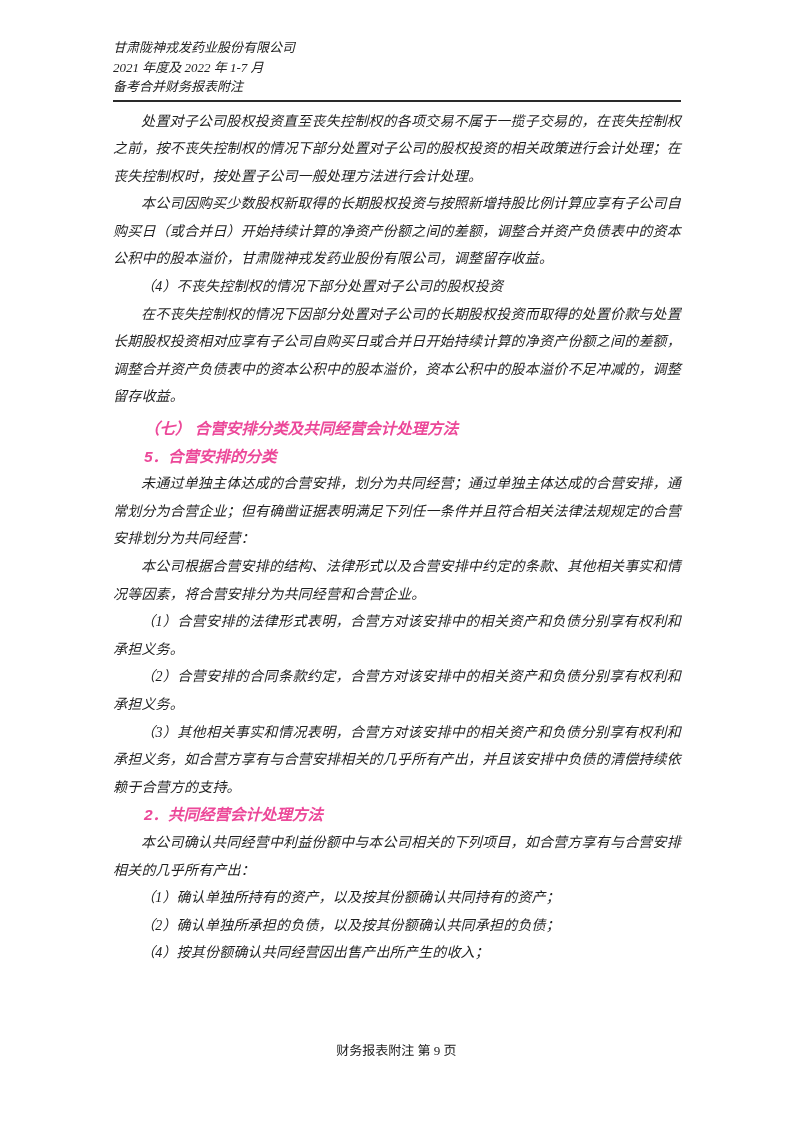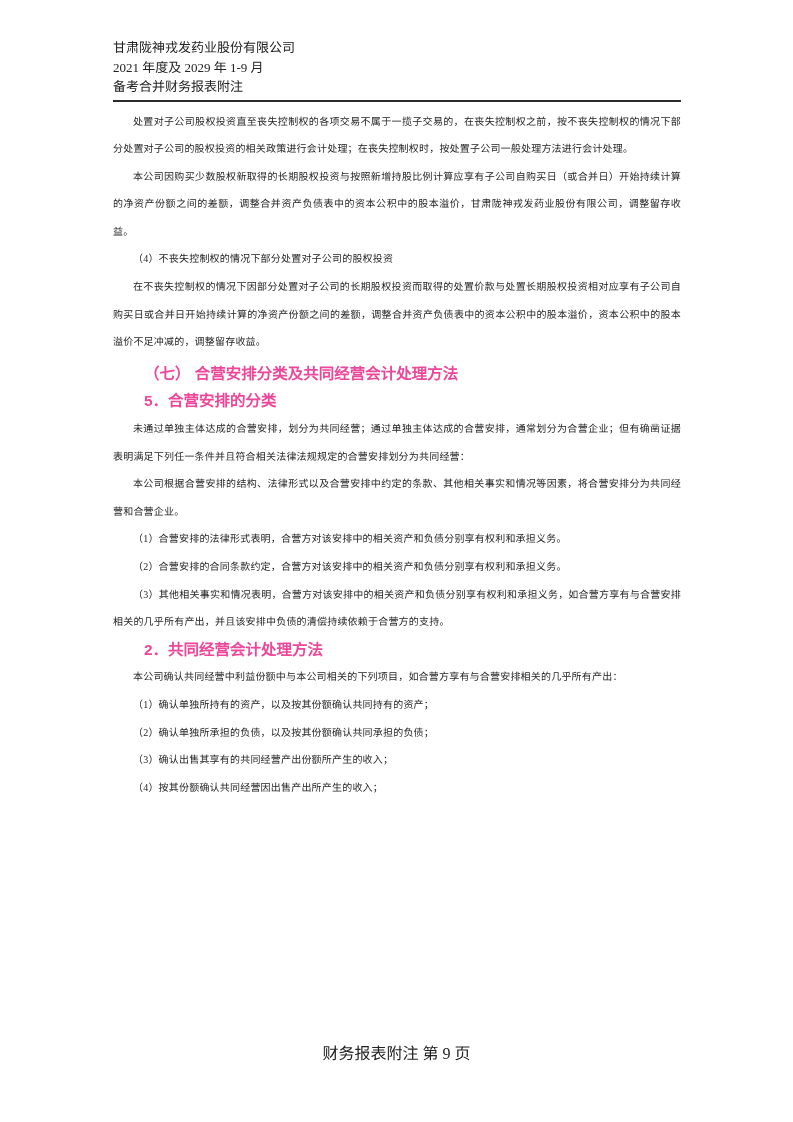--- a/index.html
+++ b/index.html
@@ -14,39 +14,40 @@
     background: #ffffff;
     overflow: hidden;
     font-family: "Liberation Serif", "DejaVu Serif", serif;
     color: #1f1f1f;
   }
   .content {
     position: absolute;
     left: 113px;
     top: 0;
     width: 568px;
+    font-style: italic;
   }
   .doc-header {
     padding-top: 38px;
     font-size: 13px;
     line-height: 19.5px;
     color: #222222;
   }
   .header-rule {
     border: none;
     border-top: 2px solid #2a2a2a;
     margin: 3px 0 0 0;
     width: 100%;
   }
   .doc-main {
     margin-top: 6px;
   }
   .para {
     margin: 0;
-    font-size: 10px;
+    font-size: 14px;
     line-height: 27.6px;
     text-align: justify;
     text-indent: 2em;
     letter-spacing: 0.2px;
   }
   .heading {
     margin: 0;
     font-family: "Liberation Sans", "DejaVu Sans", sans-serif;
     font-weight: bold;
     font-size: 15.5px;
@@ -56,33 +57,33 @@
   }
   .heading.section {
     margin-top: 4px;
   }
   .doc-footer {
     position: absolute;
     left: 0;
     right: 0;
     top: 1040px;
     text-align: center;
-    font-size: 16px;
+    font-size: 13px;
     color: #222222;
   }
 </style>
 </head>
 <body>
 
 <div class="page">
   <div class="content">
 
     <header class="doc-header">
       <div>甘肃陇神戎发药业股份有限公司</div>
-      <div>2021 年度及 2029 年 1-9 月</div>
+      <div>2021 年度及 2022 年 1-7 月</div>
       <div>备考合并财务报表附注</div>
       <hr class="header-rule">
     </header>
 
     <main class="doc-main">
       <p class="para">处置对子公司股权投资直至丧失控制权的各项交易不属于一揽子交易的，在丧失控制权之前，按不丧失控制权的情况下部分处置对子公司的股权投资的相关政策进行会计处理；在丧失控制权时，按处置子公司一般处理方法进行会计处理。</p>
       <p class="para">本公司因购买少数股权新取得的长期股权投资与按照新增持股比例计算应享有子公司自购买日（或合并日）开始持续计算的净资产份额之间的差额，调整合并资产负债表中的资本公积中的股本溢价，甘肃陇神戎发药业股份有限公司，调整留存收益。</p>
       <p class="para">（4）不丧失控制权的情况下部分处置对子公司的股权投资</p>
       <p class="para">在不丧失控制权的情况下因部分处置对子公司的长期股权投资而取得的处置价款与处置长期股权投资相对应享有子公司自购买日或合并日开始持续计算的净资产份额之间的差额，调整合并资产负债表中的资本公积中的股本溢价，资本公积中的股本溢价不足冲减的，调整留存收益。</p>
 
@@ -93,21 +94,20 @@
       <p class="para">本公司根据合营安排的结构、法律形式以及合营安排中约定的条款、其他相关事实和情况等因素，将合营安排分为共同经营和合营企业。</p>
       <p class="para">（1）合营安排的法律形式表明，合营方对该安排中的相关资产和负债分别享有权利和承担义务。</p>
       <p class="para">（2）合营安排的合同条款约定，合营方对该安排中的相关资产和负债分别享有权利和承担义务。</p>
       <p class="para">（3）其他相关事实和情况表明，合营方对该安排中的相关资产和负债分别享有权利和承担义务，如合营方享有与合营安排相关的几乎所有产出，并且该安排中负债的清偿持续依赖于合营方的支持。</p>
 
       <h3 class="heading">2．共同经营会计处理方法</h3>
 
       <p class="para">本公司确认共同经营中利益份额中与本公司相关的下列项目，如合营方享有与合营安排相关的几乎所有产出：</p>
       <p class="para">（1）确认单独所持有的资产，以及按其份额确认共同持有的资产；</p>
       <p class="para">（2）确认单独所承担的负债，以及按其份额确认共同承担的负债；</p>
-      <p class="para">（3）确认出售其享有的共同经营产出份额所产生的收入；</p>
       <p class="para">（4）按其份额确认共同经营因出售产出所产生的收入；</p>
     </main>
 
   </div>
 
   <footer class="doc-footer">
     <span>财务报表附注 第 9 页</span>
   </footer>
 </div>
 

